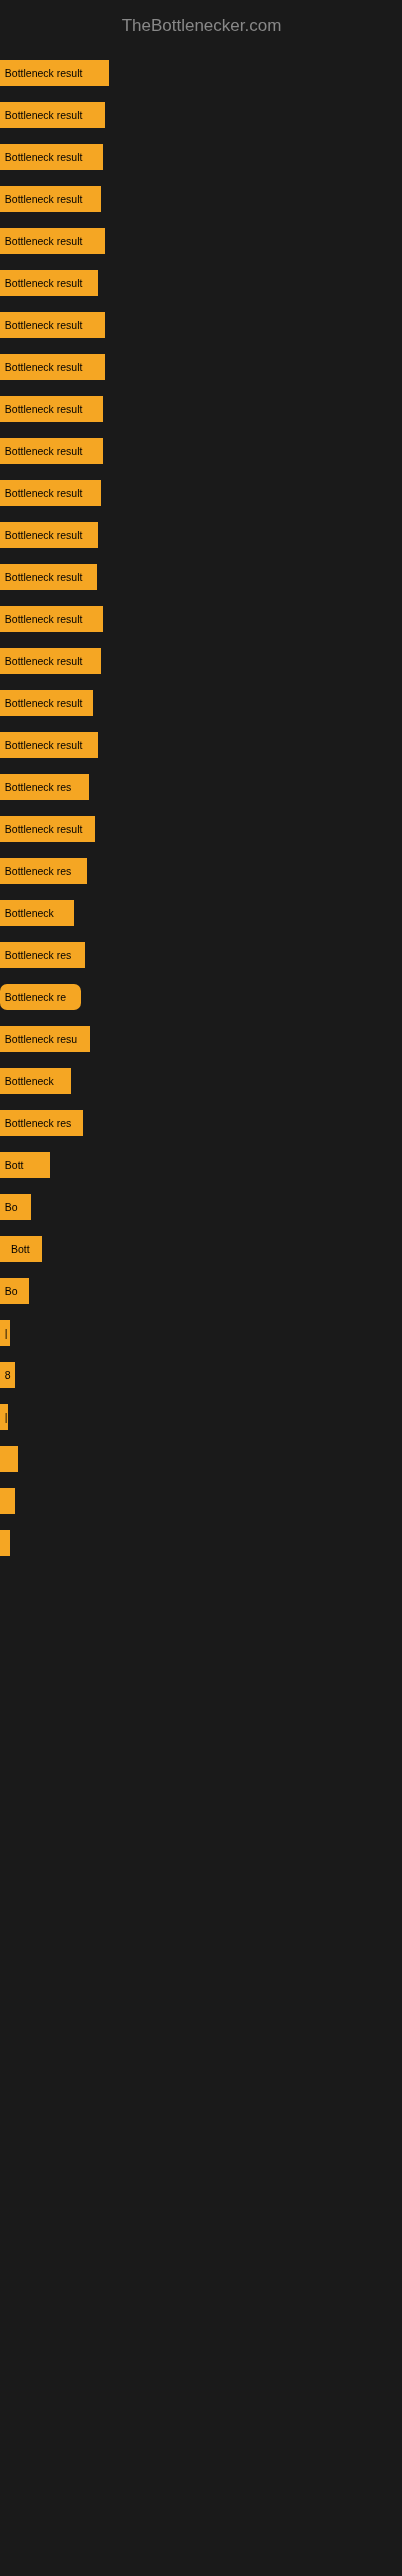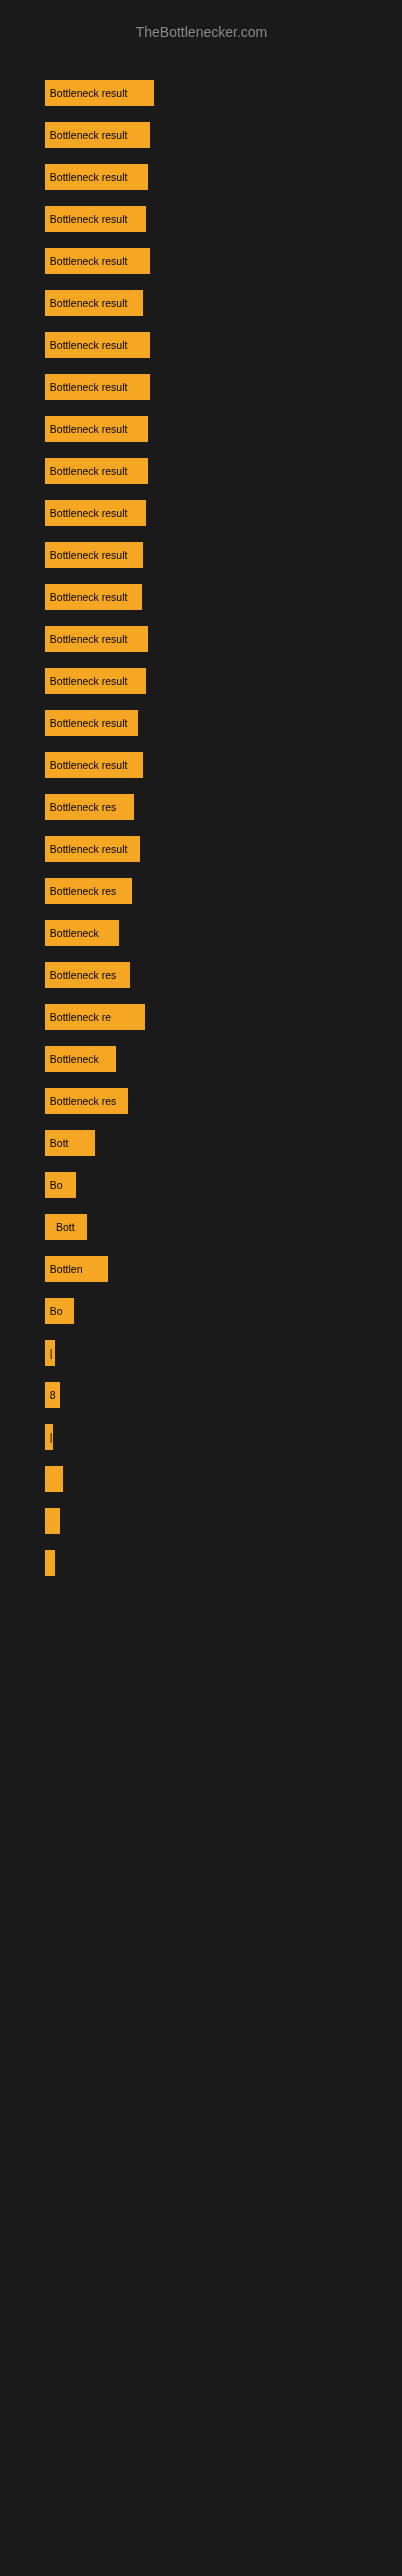--- a/index.html
+++ b/index.html
@@ -12,36 +12,34 @@
       background-color: #1a1a1a;
       width: 403px;
       min-height: 2576px;
       font-family: Arial, sans-serif;
       position: relative;
     }
 
     .site-title {
       text-align: center;
       color: #888;
-      font-size: 14px;
-      padding: 24px 0;
+      font-size: 17px;
+      padding: 16px 0;
       background: #1a1a1a;
     }
 
     .bars-container {
       padding: 8px 0;
     }
 
     .bar-row {
       display: flex;
-      align-items: center;
       margin-bottom: 0px;
       height: 42px;
       position: relative;
-      margin-left: 45px;
     }
 
     .bar {
       background-color: #f5a623;
       height: 26px;
       display: flex;
       align-items: center;
       padding-left: 4.8px;
       overflow: hidden;
       white-space: nowrap;
@@ -163,22 +161,27 @@
       <div class="bar" style="width: 74px;">
         <span class="bar-label">Bottleneck</span>
       </div>
     </div>
     <div class="bar-row">
       <div class="bar" style="width: 85px;">
         <span class="bar-label">Bottleneck res</span>
       </div>
     </div>
     <div class="bar-row">
-      <div class="bar" style="width: 100px;">
+      <div class="bar" style="width: 81px; border-radius: 7px;">
         <span class="bar-label">Bottleneck re</span>
+      </div>
+    </div>
+    <div class="bar-row">
+      <div class="bar" style="width: 90px;">
+        <span class="bar-label">Bottleneck resu</span>
       </div>
     </div>
     <div class="bar-row">
       <div class="bar" style="width: 71px;">
         <span class="bar-label">Bottleneck</span>
       </div>
     </div>
     <div class="bar-row">
       <div class="bar" style="width: 83px;">
         <span class="bar-label">Bottleneck res</span>
@@ -193,25 +196,20 @@
       <div class="bar" style="width: 31px;">
         <span class="bar-label">Bo</span>
       </div>
     </div>
     <div class="bar-row">
       <div class="bar" style="width: 42px; padding-left: 11px;">
         <span class="bar-label">Bott</span>
       </div>
     </div>
     <div class="bar-row">
-      <div class="bar" style="width: 63px;">
-        <span class="bar-label">Bottlen</span>
-      </div>
-    </div>
-    <div class="bar-row">
       <div class="bar" style="width: 29px;">
         <span class="bar-label">Bo</span>
       </div>
     </div>
     <div class="bar-row">
       <div class="bar" style="width: 9.7px;">
         <span class="bar-label">|</span>
       </div>
     </div>
     <div class="bar-row">

